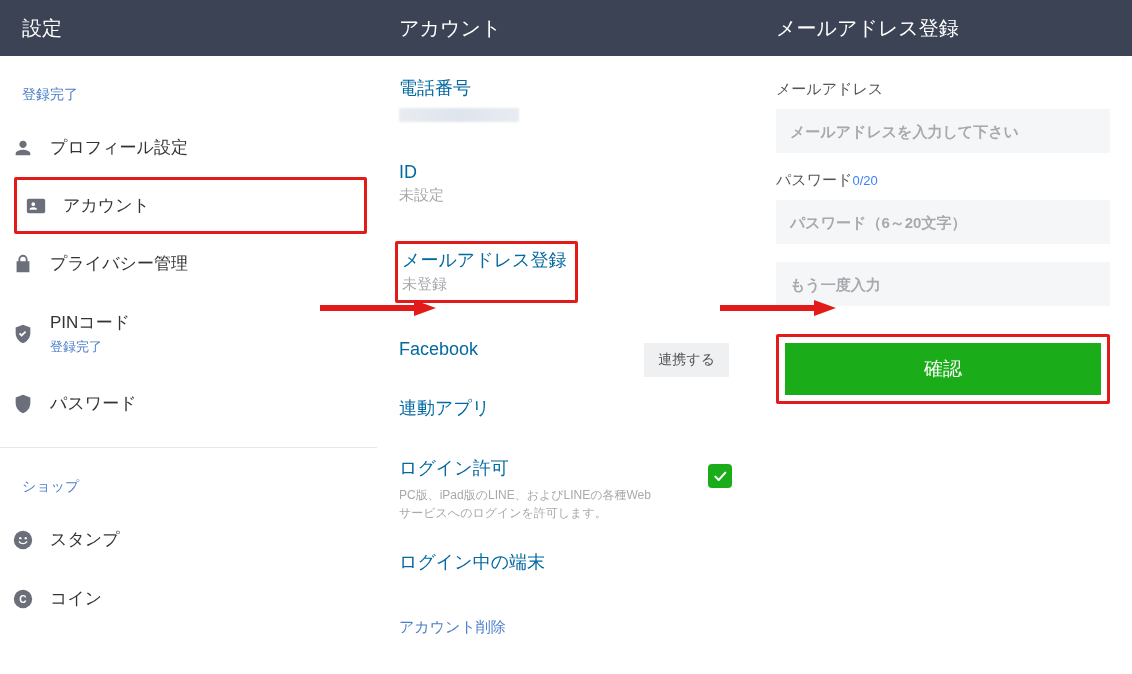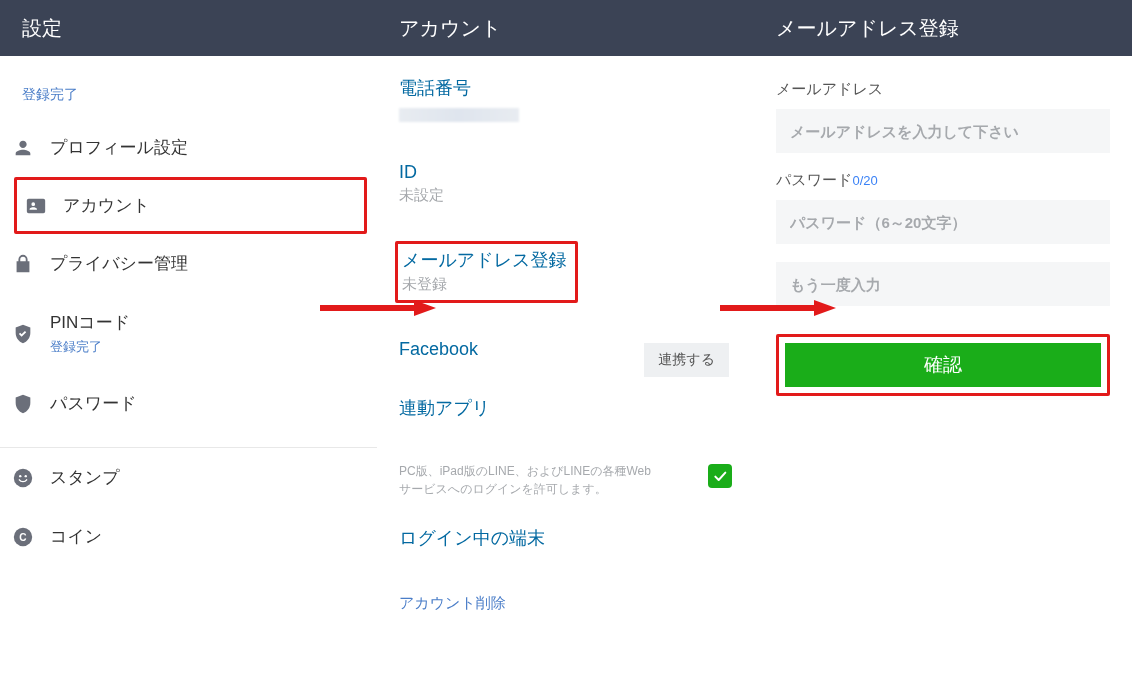--- a/index.html
+++ b/index.html
@@ -155,21 +155,21 @@
     border: none;
     padding: 0 14px;
     font-size: 15px;
     color: #333;
     margin-bottom: 18px;
     font-weight: bold;
   }
   .form-input::placeholder { color: #a6a9ad; }
   .confirm-btn {
     width: 100%;
-    height: 44px;
+    height: 52px;
     background: #1aad19;
     color: #fff;
     font-size: 19px;
     font-weight: 500;
     border: none;
     cursor: pointer;
   }
   .confirm-wrap {
     margin-top: 10px;
     padding: 6px;
@@ -269,20 +269,21 @@
             <path d="M12 2l8 3v6c0 5-3.4 9.7-8 11-4.6-1.3-8-6-8-11V5l8-3z"></path>
           </svg>
       </span>
       <span class="labels">
           <span>パスワード</span>
         </span>
     </div>
 
     <hr class="divider">
 
+    <div class="section-heading">ショップ</div>
 
     <div class="list-item">
       <span class="icon">
         <svg viewBox="0 0 24 24" fill="currentColor">
             <circle cx="12" cy="12" r="10"></circle>
             <circle cx="9" cy="10" r="1.3" fill="#fff"></circle>
             <circle cx="15" cy="10" r="1.3" fill="#fff"></circle>
             <path d="M8 14c1 1.5 2.4 2 4 2s3-.5 4-2" stroke="#fff" stroke-width="1.5" fill="none" stroke-linecap="round"></path>
           </svg>
       </span>
@@ -331,20 +332,21 @@
     <div class="row">
       <div class="row-label">Facebook</div>
       <button class="link-btn">連携する</button>
     </div>
 
     <div class="row">
       <div class="row-label">連動アプリ</div>
     </div>
 
     <div class="login-row">
+      <div class="row-label">ログイン許可</div>
       <div class="login-desc">PC版、iPad版のLINE、およびLINEの各種Webサービスへのログインを許可します。</div>
       <div class="check-toggle">
         <svg viewBox="0 0 24 24" fill="none" stroke="#fff" stroke-width="3" stroke-linecap="round" stroke-linejoin="round">
             <polyline points="5 13 10 18 20 7"></polyline>
           </svg>
       </div>
     </div>
 
     <div class="row">
       <div class="row-label">ログイン中の端末</div>

